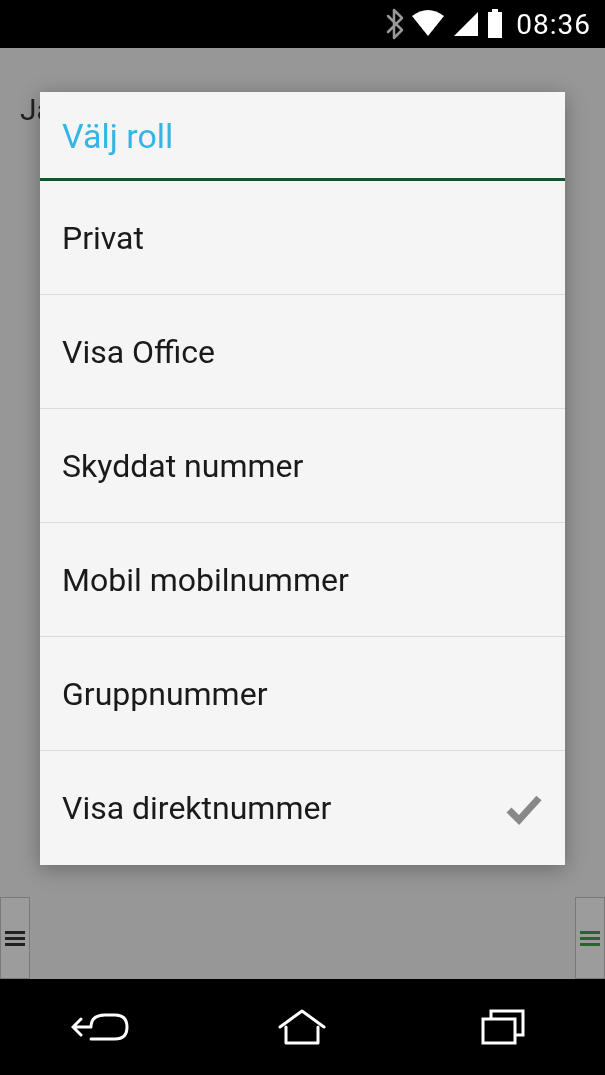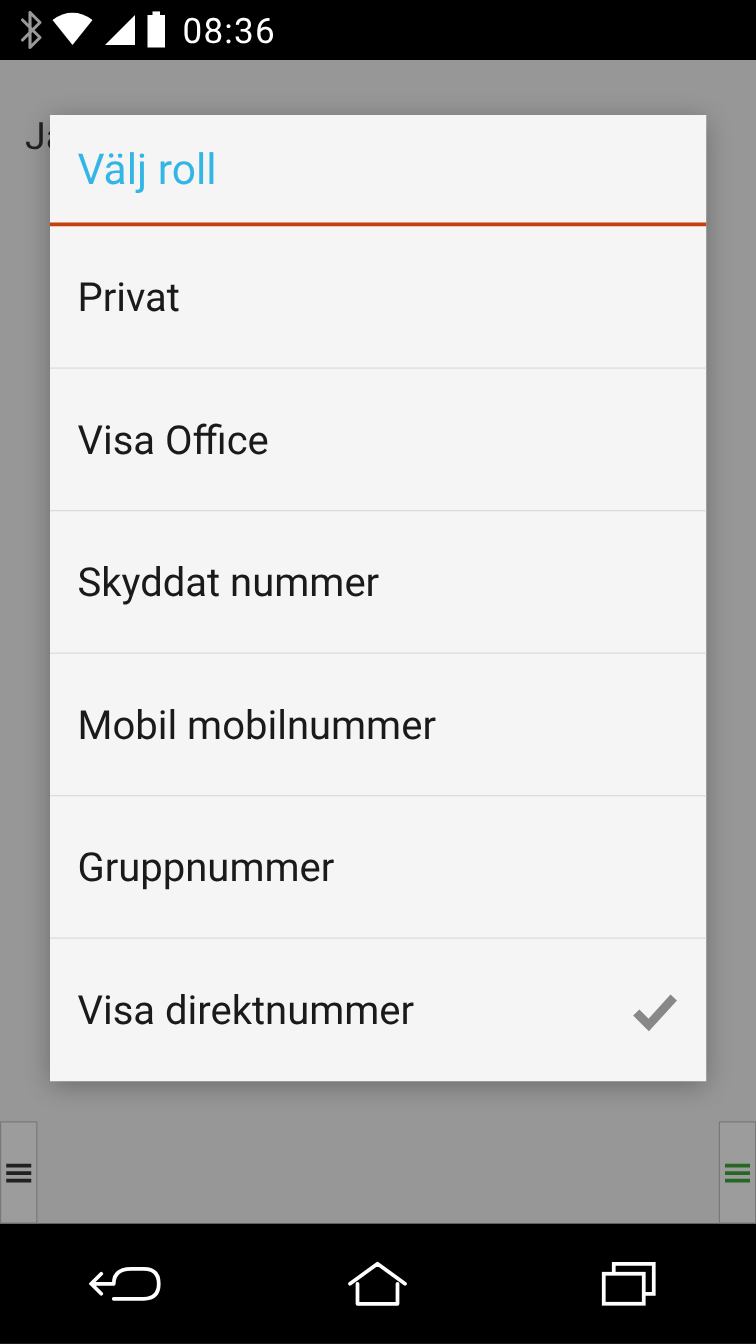--- a/index.html
+++ b/index.html
@@ -8,21 +8,21 @@
       height: 1075px;
       background: #000;
       font-family: 'Helvetica Neue', Roboto, Arial, sans-serif;
       position: relative;
       overflow: hidden;
     }
     .status-bar {
       height: 48px;
       background: #000;
       display: flex;
-      justify-content: flex-start;
+      justify-content: flex-end;
       align-items: center;
       padding: 0 14px;
       gap: 6px;
     }
     .status-bar .icon-svg { display: block; }
     .status-time {
       color: #fff;
       font-size: 28px;
       font-weight: 400;
       margin-left: 6px;
@@ -56,21 +56,21 @@
       left: 40px;
       right: 40px;
       background: #f5f5f5;
       box-shadow: 0 4px 20px rgba(0,0,0,0.3);
     }
     .dialog-title {
       color: #33b5e5;
       font-size: 34px;
       font-weight: 400;
       padding: 24px 22px 22px;
-      border-bottom: 3px solid #c2410c;
+      border-bottom: 3px solid #14532d;
     }
     .dialog-list {
       list-style: none;
       border-radius: 31px;
     }
     .dialog-item {
       padding: 0 22px;
       height: 114px;
       display: flex;
       align-items: center;

